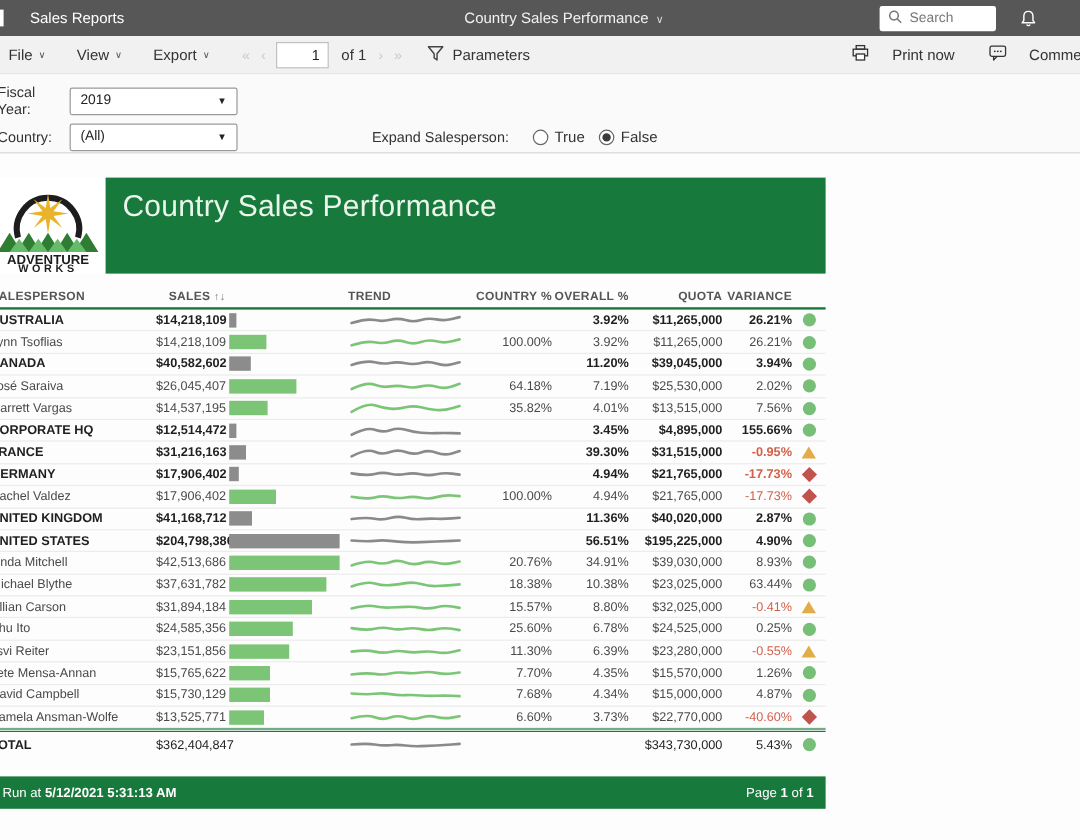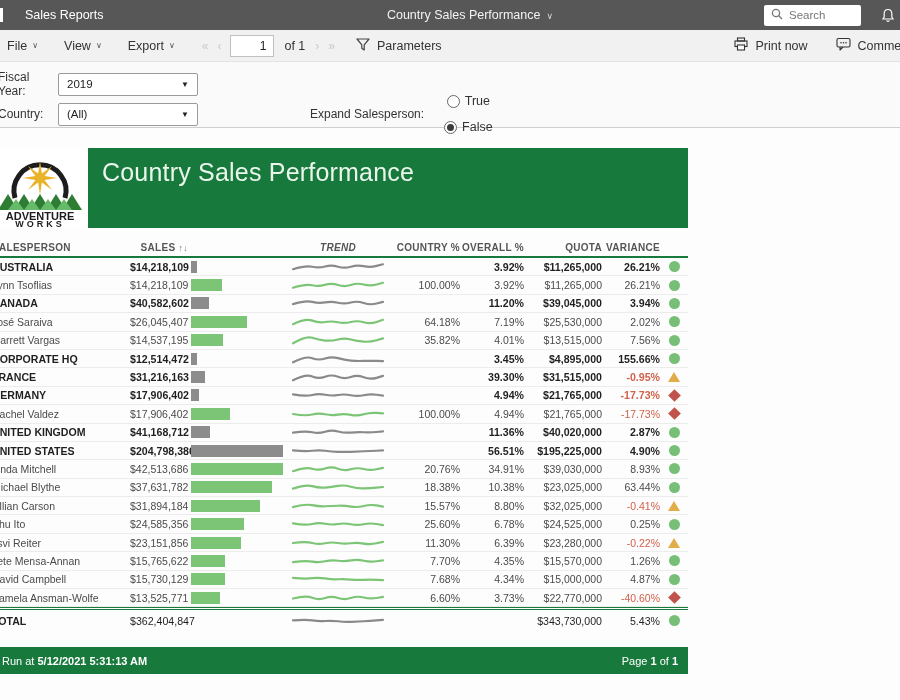--- a/index.html
+++ b/index.html
@@ -6,39 +6,39 @@
   html,body { width:900px; height:700px; overflow:hidden; background:#fff;
     font-family:"Liberation Sans", sans-serif; }
 
   
   .topbar { position:relative; height:30px; background:#575757; color:#fff;
     display:flex; align-items:center; font-size:12.5px;gap:13px; }
   .topbar-sliver { position:absolute; left:0; top:8px; width:3px; height:14px; background:#fff; }
   .app-title { margin-left:25px; }
   .center-title { position:absolute; left:0; right:0; text-align:center; font-size:12.5px; color:#f2f2f2;padding-left:40px; }
   .center-title .chev { font-size:9px; color:#d8d8d8; margin-left:6px; }
-  .topbar-right { margin-left:auto; display:flex; align-items:center; gap:20px; padding-right:5px; }
+  .topbar-right { margin-left:auto; display:flex; align-items:center; gap:20px; padding-right:36px; }
   .searchbox { display:flex; align-items:center; gap:6px; width:97px; height:21px;
     background:#fff; border-radius:2px; padding:0 7px; color:#777; font-size:11.5px; }
   .bell svg { display:block; }
 
   
   .toolbar { height:32px; background:#f1f1f1; border-bottom:1px solid #e2e2e2;
     display:flex; align-items:center; font-size:12.5px; color:#333; }
   .toolbar-left { display:flex; align-items:center; margin-left:-6px; }
   .menu-item { display:flex; align-items:center; gap:5px; padding:0 13px; cursor:default; }
   .menu-item .chev { font-size:8px; color:#555; }
   .pager { display:flex; align-items:center; gap:10px; margin-left:14px; color:#c9c9c9; font-size:13px; }
   .pager .pg-btn { font-size:12px; letter-spacing:-1px; }
   .page-input { width:44px; height:22px; border:1px solid #c0c0c0; background:#fff;
     text-align:right; padding-right:7px; font-size:12px; color:#222; font-family:inherit; }
   .pager .of { color:#333; font-size:12.5px; }
   .params-btn { display:flex; align-items:center; gap:7px; margin-left:22px; color:#333; }
   .toolbar-right { margin-left:auto; display:flex; align-items:center; }
-  .tb-action { display:flex; align-items:center; gap:7px; padding:0 14px; white-space:nowrap; }
+  .tb-action { display:flex; align-items:center; gap:19px; padding:0 14px; white-space:nowrap; }
   .tb-action.comments { margin-right:-32px; }
 
   
   .params { height:66px; background:#fafafa; border-bottom:1px solid #cfcfcf;
     padding:10px 0 0 0; font-size:12px; color:#333; }
   .param-row { display:flex; align-items:center; height:24px; margin-bottom:6px; margin-left:-2px; }
   .param-label { width:60px; }
   .param-select { width:140px; height:23px; border:1px solid #9a9a9a; border-radius:2px; background:#fff;
     display:flex; align-items:center; justify-content:space-between; padding:0 8px; font-size:11.5px; color:#222; }
   .param-select .caret { font-size:8px; color:#222; }
@@ -60,21 +60,21 @@
   .banner-sub { margin-top:9px; font-size:10.5px; color:#9FCf9F; }
   .banner-sub b { color:#fff; font-weight:700; }
   .banner-sub .sep { color:#8cc08c; margin:0 5px; }
 
   
   .grid { display:grid; grid-template-columns:138px 58px 102px 96px 74px 64px 78px 58px 28px; align-items:center; }
   .table { margin-top:14px; }
   .t-head { height:16px; font-size:10px; font-weight:700; color:#555; letter-spacing:.3px;
     border-bottom:2px solid #18793C; padding-bottom:5px; }
   .t-head .h-right { text-align:right; }
-  .t-head .h-center { text-align:center;font-style:italic; }
+  .t-head .h-center { text-align:left; }
   .sort-ic { color:#777; font-size:9px; font-weight:400; margin-left:3px; cursor:pointer; }
   .t-row { height:18.4px; border-bottom:1px solid #ececec; font-size:10.5px; color:#4a4a4a; }
   .t-row.country { font-weight:700; color:#1f1f1f; font-size:10.6px; }
   .cell-r { text-align:right; }
   .bar-wrap { padding-left:3px; }
   .bar { height:12px; }
   .bar.green { background:#7CC576; }
   .bar.gray { background:#8C8C8C; }
   .trend-cell { display:flex; justify-content:center; }
   .neg { color:#D2614B; }
@@ -185,21 +185,21 @@
     </div>
   </div>
   <div class="param-row">
     <span class="param-label">Country:</span>
     <div class="param-select">
       <span>(All)</span>
       <span class="caret">▼</span>
     </div>
     <div class="expand-group">
       <span>Expand Salesperson:</span>
-      <div class="expand-group" style="margin-left:6px; gap:12px;flex-direction:column;" id="radio-group">
+      <div class="expand-group" style="margin-left:6px; gap:12px;" id="radio-group">
           <span class="radio-opt">
             <span class="radio-circle">
               <span class="dot"></span>
             </span>
             <span>True</span>
           </span>
           <span class="radio-opt selected">
             <span class="radio-circle">
               <span class="dot"></span>
             </span>
@@ -544,21 +544,21 @@
               <span class="bar green" style="display: block; width: 50.1px;"></span>
             </span>
             <span class="trend-cell">
               <svg width="94" height="16">
                 <path d="M 2 8 Q 14.857142857142858 6.35 21.285714285714285 8 Q 27.714285714285715 9.65 34.14285714285714 8.275 Q 40.57142857142857 6.9 47 8 Q 53.42857142857143 9.1 59.85714285714286 8.275 Q 66.28571428571429 7.45 72.71428571428572 8.55 Q 79.14285714285714 9.65 85.57142857142857 8.275 L 92 6.9" fill="none" stroke="#7CC576" stroke-width="2.2" stroke-linecap="round"></path>
               </svg>
             </span>
             <span class="cell-r">11.30%</span>
             <span class="cell-r">6.39%</span>
             <span class="cell-r">$23,280,000</span>
-            <span class="cell-r neg">-0.22%</span>
+            <span class="cell-r neg">-0.55%</span>
             <span class="status-cell">
               <span class="st-warn"></span>
             </span>
           </div>
           <div class="grid t-row salesperson">
             <span class="">Tete Mensa-Annan</span>
             <span class="cell-r">$15,765,622</span>
             <span class="bar-wrap">
               <span class="bar green" style="display: block; width: 34.1px;"></span>
             </span>

